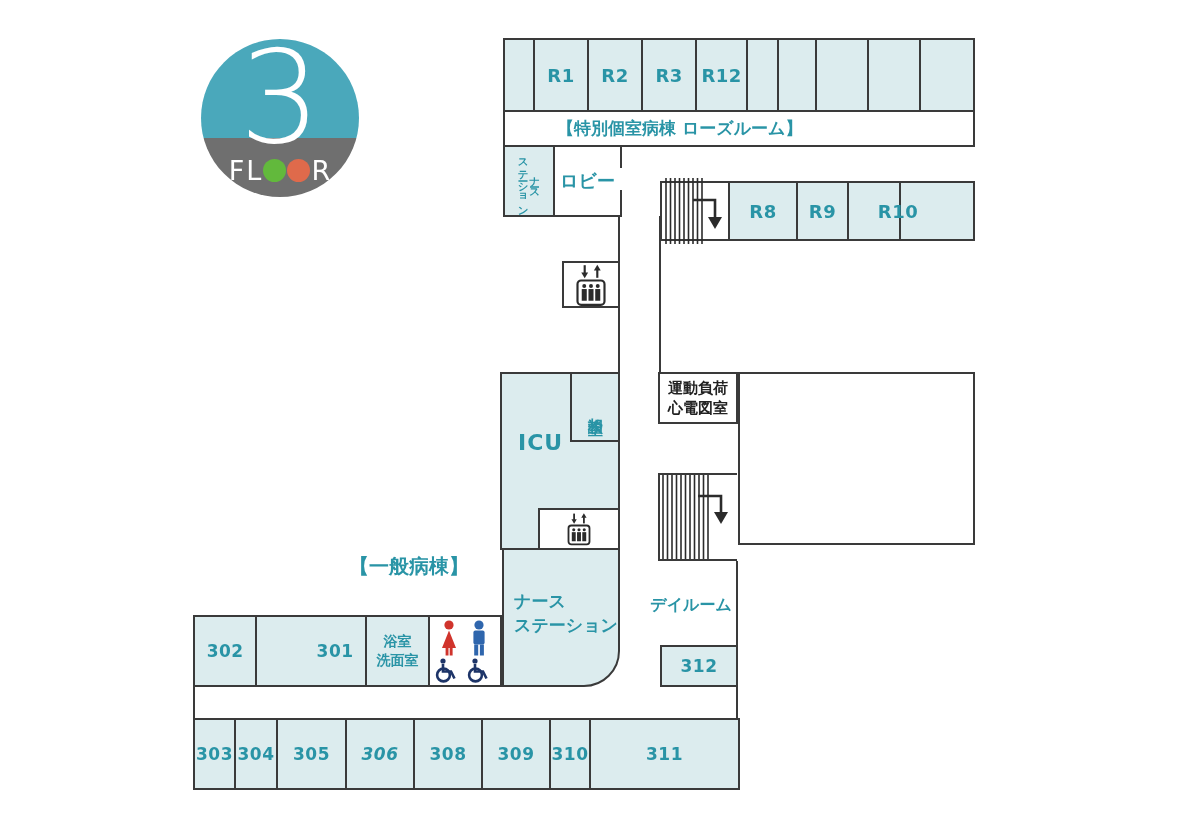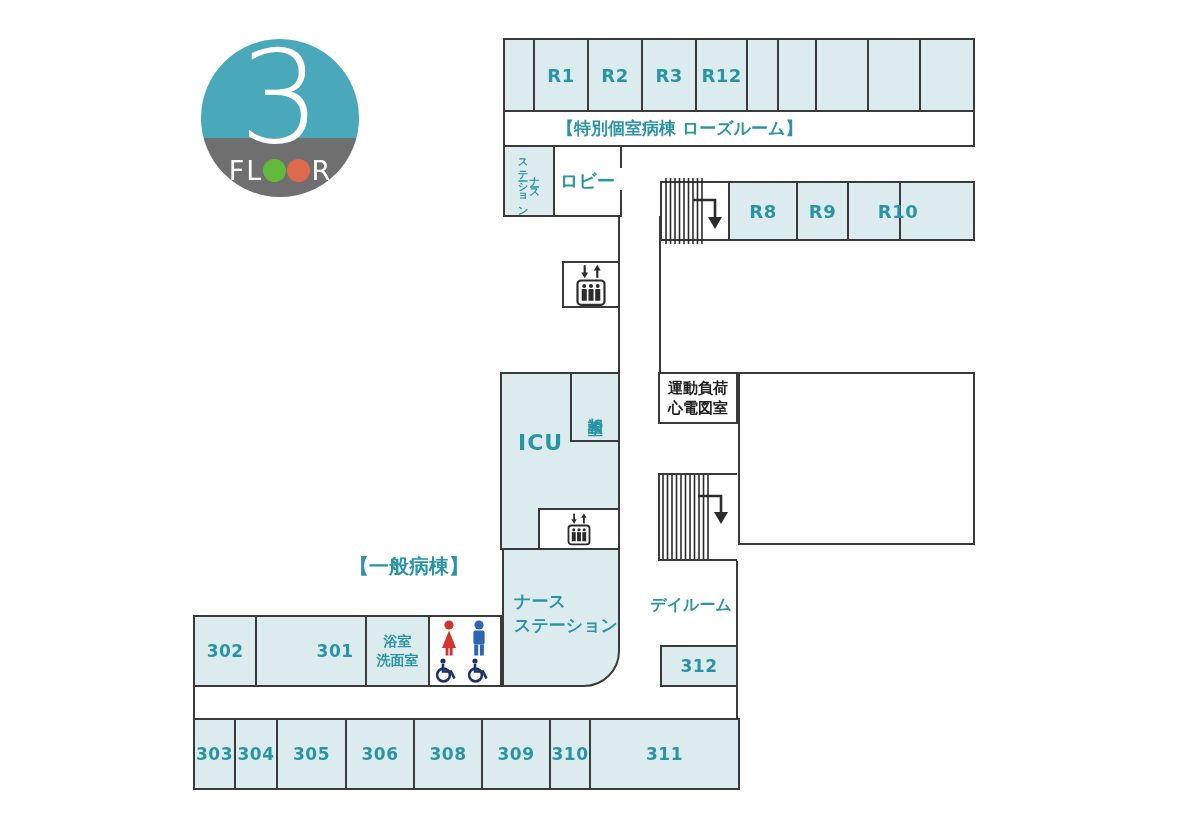--- a/index.html
+++ b/index.html
@@ -285,21 +285,21 @@
   <div class="box row" style="left:193px;top:718px;width:547px;height:72px;">
     <div class="cell" style="width:41px;">
         <span class="rlabel">303</span>
       </div>
     <div class="cell" style="width:42px;">
         <span class="rlabel">304</span>
       </div>
     <div class="cell" style="width:69px;">
         <span class="rlabel">305</span>
       </div>
-    <div class="cell" style="width:68px;">
+    <div class="cell" style="width:68px;font-style:italic;">
         <span class="rlabel">306</span>
       </div>
     <div class="cell" style="width:68px;">
         <span class="rlabel">308</span>
       </div>
     <div class="cell" style="width:68px;">
         <span class="rlabel">309</span>
       </div>
     <div class="cell" style="width:40px;">
         <span class="rlabel">310</span>

